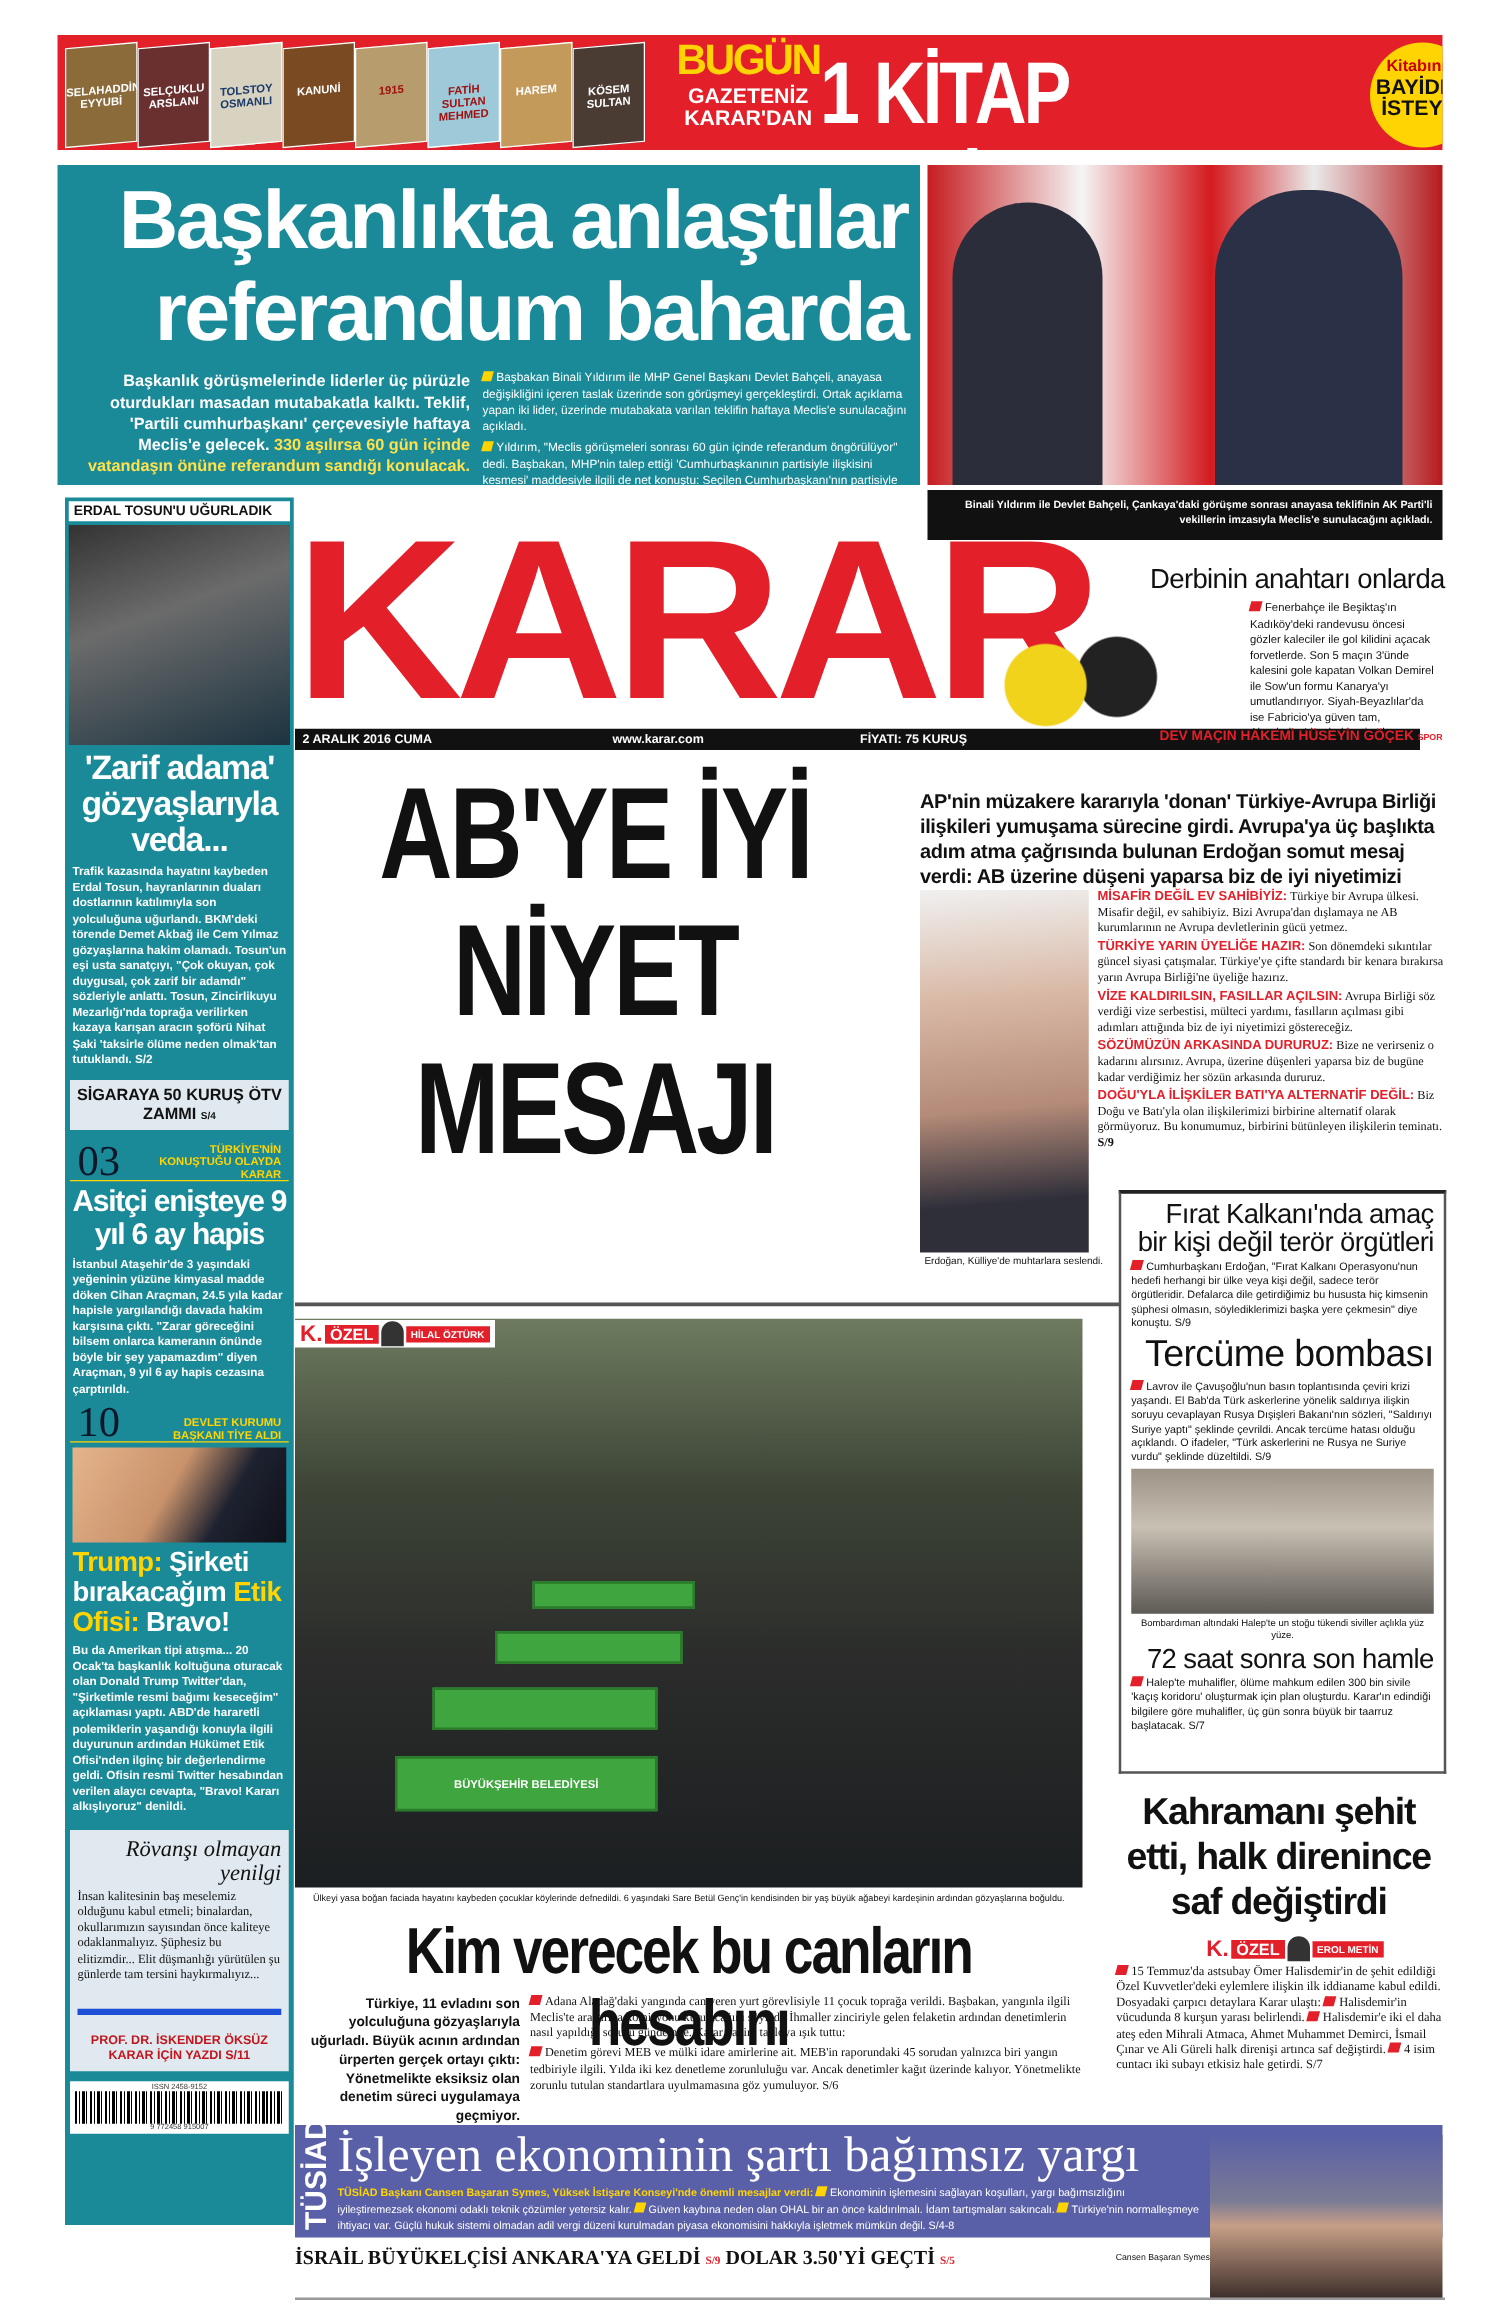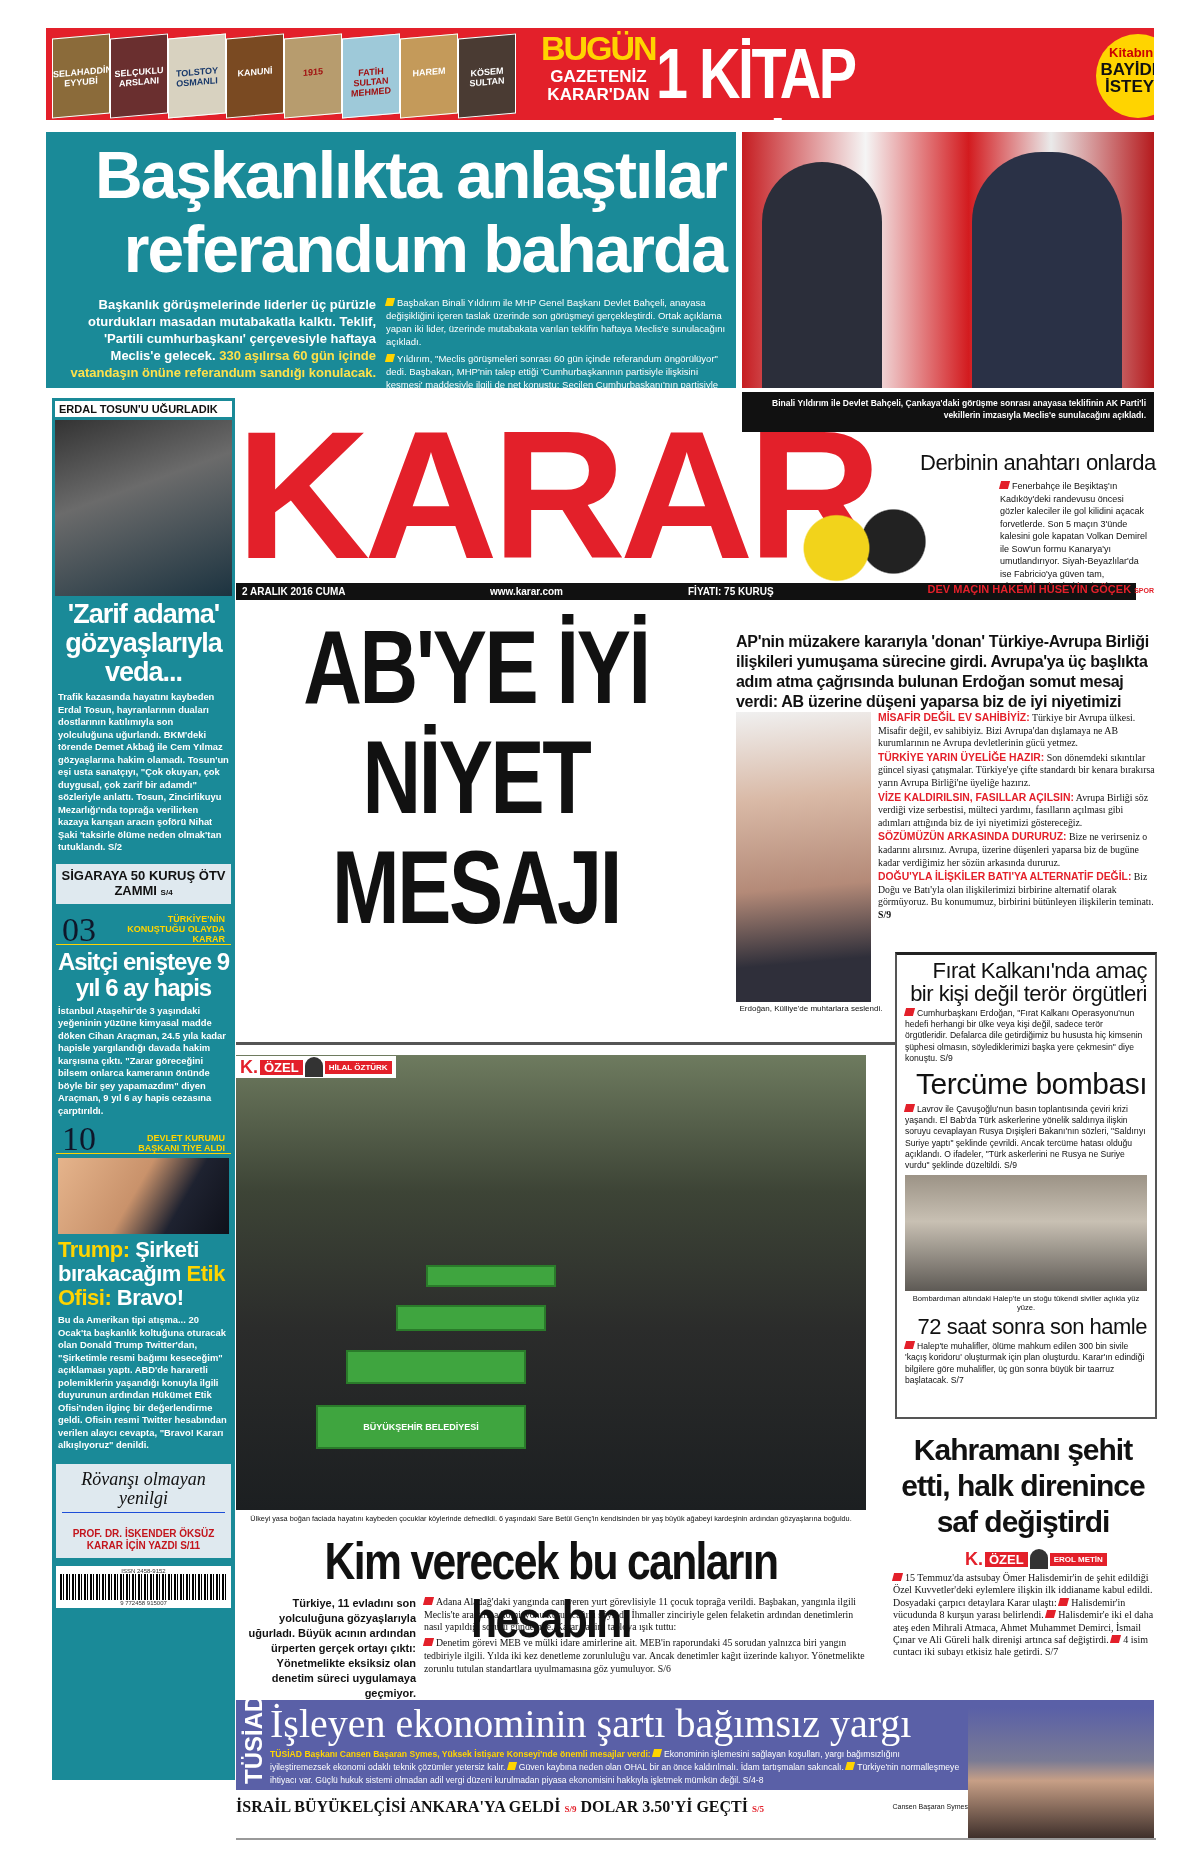--- a/index.html
+++ b/index.html
@@ -34,23 +34,23 @@
   .lc-h{color:#fff;font-weight:bold;text-align:center;font-size:27px;line-height:29px;letter-spacing:-1px;margin-top:4px}
   .lc-text{color:#fff;font-size:9.4px;line-height:12.5px;font-weight:bold;padding:4px 6px}
   .lc-box{background:#dfe9ef;color:#111;font-weight:bold;font-size:13px;text-align:center;margin:6px 4px;padding:4px 2px;line-height:15px}
   .lc-num{display:flex;align-items:flex-end;justify-content:space-between;padding:4px 6px 0 6px;border-bottom:1px solid #ffd400;margin:0 4px}
   .lc-num .n{color:#0f172a;font-family:"Liberation Serif",serif;font-size:34px;line-height:28px}
   .lc-num .t{color:#ffd400;font-size:9px;font-weight:bold;text-align:right;line-height:10px}
   .lc-trump{margin:4px 6px;height:76px;background:linear-gradient(120deg,#e5b48c 0%,#c9926b 45%,#1e2230 70%,#0f111a 100%)}
   .lc-h2{color:#fff;font-weight:bold;font-size:22px;line-height:24px;padding:0 6px;letter-spacing:-.5px}
   .lc-h2 .y{color:#ffd400}
   .opinion{background:#dfe9ef;margin:8px 4px;padding:6px 6px}
-  .opinion .t{font-family:"Liberation Serif",serif;font-style:italic;font-size:18px;text-align:center;line-height:19px}
+  .opinion .t{font-family:"Liberation Serif",serif;font-style:italic;font-size:18px;text-align:right;line-height:19px}
   .opinion .b{font-family:"Liberation Serif",serif;font-size:10px;line-height:12.5px;margin-top:4px}
-  .opinion .by{color:#c3151c;font-weight:bold;font-size:10px;text-align:center;border-top:1px solid #1d4ed8;margin-top:4px;padding-top:15px;line-height:12px}
+  .opinion .by{color:#c3151c;font-weight:bold;font-size:10px;text-align:center;border-top:5px solid #1d4ed8;margin-top:20px;padding-top:15px;line-height:12px}
   .barcode{background:#fff;margin:4px;height:42px;padding:2px 4px;font-size:6px;text-align:center;color:#333}
   .barcode .bars{height:26px;background:repeating-linear-gradient(90deg,#000 0 2px,#fff 2px 3px,#000 3px 4px,#fff 4px 6px)}
   
   #masthead{left:236px;top:410px;width:470px;height:170px;color:#e3202a;font-size:182px;font-weight:bold;line-height:170px;letter-spacing:-6px;transform:scaleX(1.02);transform-origin:left}
   #datebar{left:236px;top:583px;width:900px;height:17px;background:#111;color:#fff;font-size:10px;font-weight:bold;line-height:17px}
   #datebar span{position:absolute}
   #sport{left:740px;top:440px;width:414px;height:160px}
   #sport h3{position:absolute;left:180px;top:10px;font-size:22px;font-weight:normal;letter-spacing:-.5px;white-space:nowrap}
   #sport .txt{position:absolute;left:260px;top:40px;width:150px;font-size:9px;line-height:12.5px}
   #sport .players{position:absolute;left:30px;top:30px;width:190px;height:130px;background:radial-gradient(circle at 35% 60%,#f2d31b 0 22%,transparent 23%),radial-gradient(circle at 65% 55%,#222 0 22%,transparent 23%)}
@@ -161,20 +161,21 @@
   <div class="lc-trump"></div>
   <div class="lc-h2 cond">
     <span class="y">Trump:</span>
     <span>Şirketi bırakacağım</span>
     <span class="y">Etik Ofisi:</span>
     <span>Bravo!</span>
   </div>
   <div class="lc-text">Bu da Amerikan tipi atışma... 20 Ocak'ta başkanlık koltuğuna oturacak olan Donald Trump Twitter'dan, "Şirketimle resmi bağımı keseceğim" açıklaması yaptı. ABD'de hararetli polemiklerin yaşandığı konuyla ilgili duyurunun ardından Hükümet Etik Ofisi'nden ilginç bir değerlendirme geldi. Ofisin resmi Twitter hesabından verilen alaycı cevapta, "Bravo! Kararı alkışlıyoruz" denildi.</div>
   <div class="opinion">
     <div class="t">Rövanşı olmayan yenilgi</div>
+    <div class="b">İnsan kalitesinin baş meselemiz olduğunu kabul etmeli; binalardan, okullarımızın sayısından önce kaliteye odaklanmalıyız. Şüphesiz bu elitizmdir... Elit düşmanlığı yürütülen şu günlerde tam tersini haykırmalıyız...</div>
     <div class="by">PROF. DR. İSKENDER ÖKSÜZ KARAR İÇİN YAZDI S/11</div>
   </div>
   <div class="barcode">
     <div>ISSN 2458-9152</div>
     <div class="bars"></div>
     <div>9 772458 915007</div>
   </div>
 </div>
 
 <div id="masthead" class="abs cond">KARAR</div>

